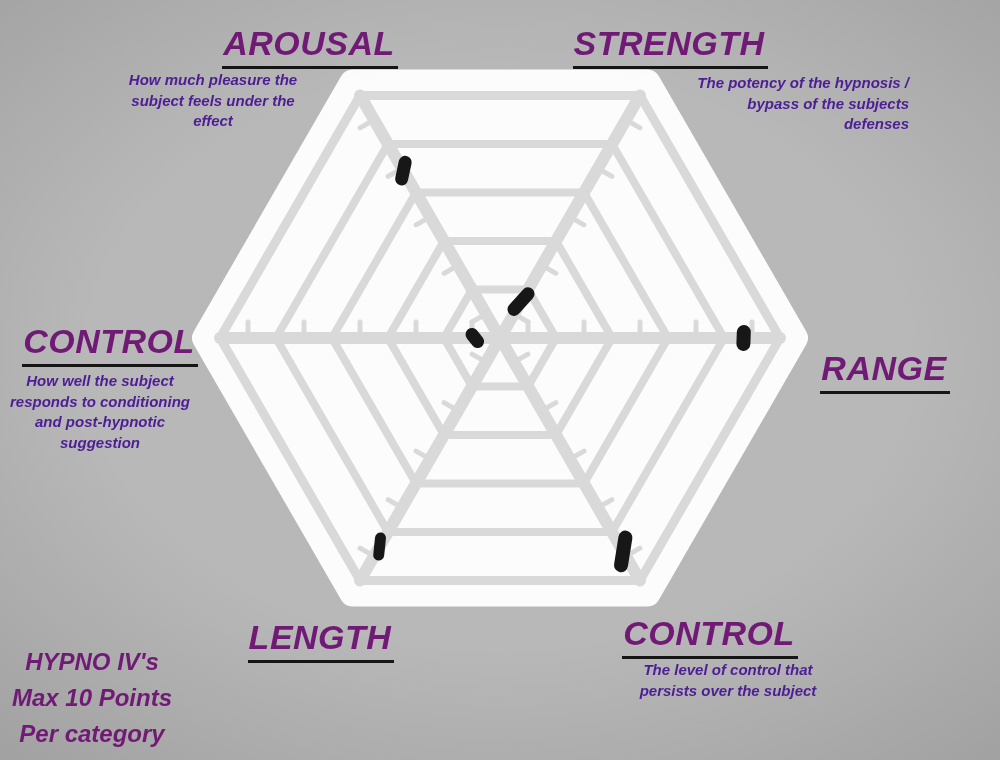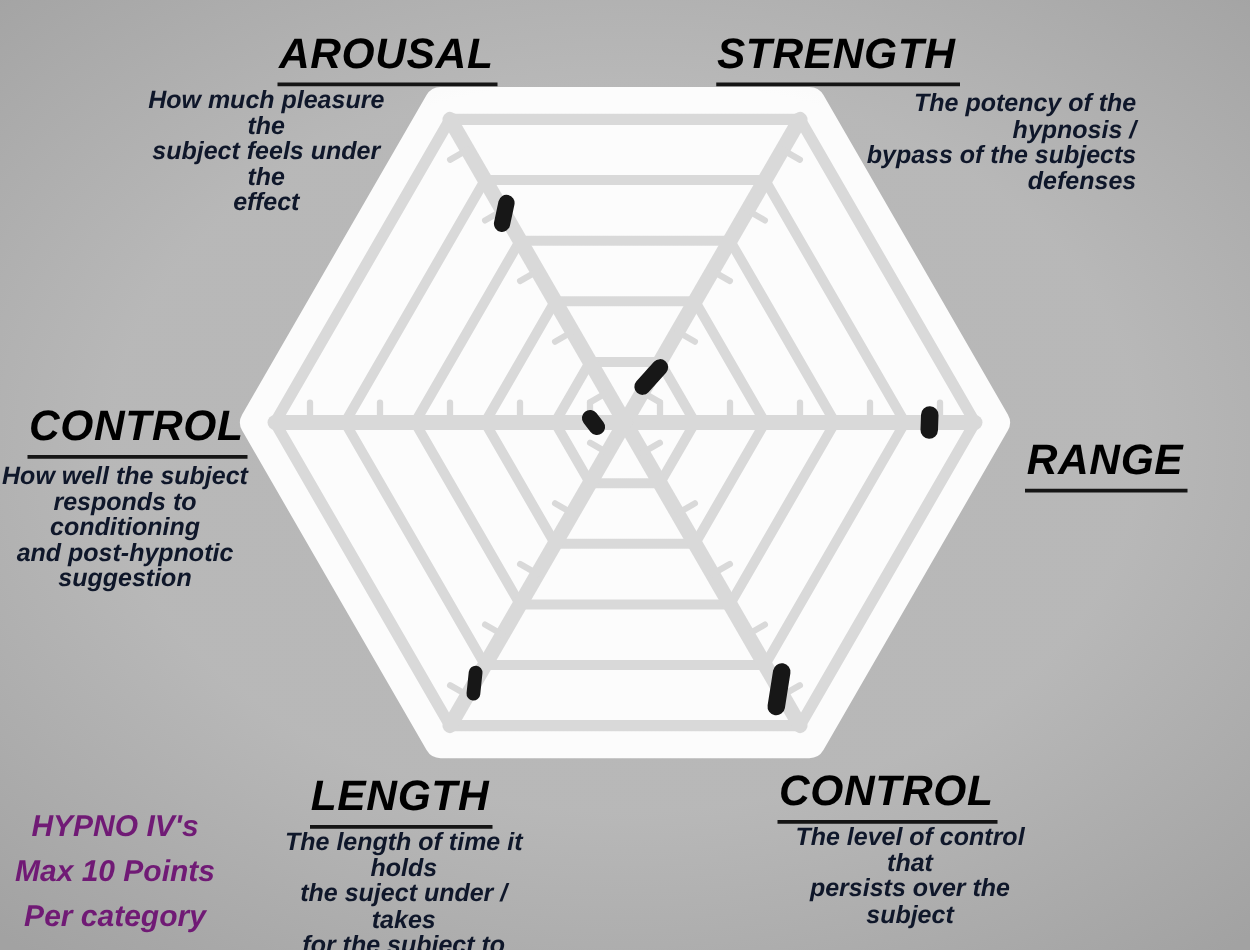--- a/index.html
+++ b/index.html
@@ -10,29 +10,29 @@
   }
   #stage{position:absolute;inset:0;width:1000px;height:760px;}
   #radar-svg{position:absolute;left:0;top:0;width:1000px;height:760px;}
   .vignette{
     position:absolute;inset:0;pointer-events:none;
     background:radial-gradient(ellipse 75% 70% at 50% 47%, rgba(255,255,255,0.05) 55%, rgba(0,0,0,0.10) 100%);
   }
   .axis-title{
     position:absolute;text-align:center;
     font-size:34px;font-weight:bold;font-style:italic;
-    letter-spacing:0.5px;color:#000000;white-space:nowrap;
+    letter-spacing:0.5px;color:#701a75;white-space:nowrap;
   }
   .axis-title .u{
     display:inline-block;border-bottom:3px solid #151515;padding:0 3px 3px 1px;
   }
   .axis-desc{
     position:absolute;text-align:center;
-    font-size:20px;font-weight:bold;font-style:italic;
-    line-height:20.5px;color:#0f172a;white-space:pre-line;
+    font-size:15px;font-weight:bold;font-style:italic;
+    line-height:20.5px;color:#4c1d95;white-space:pre-line;
   }
   .footnote{
     position:absolute;text-align:center;
     font-size:24px;font-weight:bold;font-style:italic;
     line-height:36px;color:#701a75;white-space:pre-line;
   }
 </style>
 </head>
 <body>
 
@@ -111,23 +111,20 @@
 
   <div class="axis-title" style="left:610px;top:614px;width:200px;">
     <span class="u">CONTROL</span>
   </div>
   <div class="axis-desc" style="left:623px;top:660px;width:210px;">The level of control that
 persists over the subject</div>
 
   <div class="axis-title" style="left:221px;top:618px;width:200px;">
     <span class="u">LENGTH</span>
   </div>
-  <div class="axis-desc" style="left:218px;top:664px;width:210px;">The length of time it holds
-the suject under / takes
-for the subject to wake up</div>
 
   <div class="axis-title" style="left:10px;top:322px;width:200px;">
     <span class="u">CONTROL</span>
   </div>
   <div class="axis-desc" style="left:0px;top:371px;width:200px;">How well the subject
 responds to conditioning
 and post-hypnotic
 suggestion</div>
 
   <div class="footnote" style="left:6px;top:644px;width:172px;">HYPNO IV's

